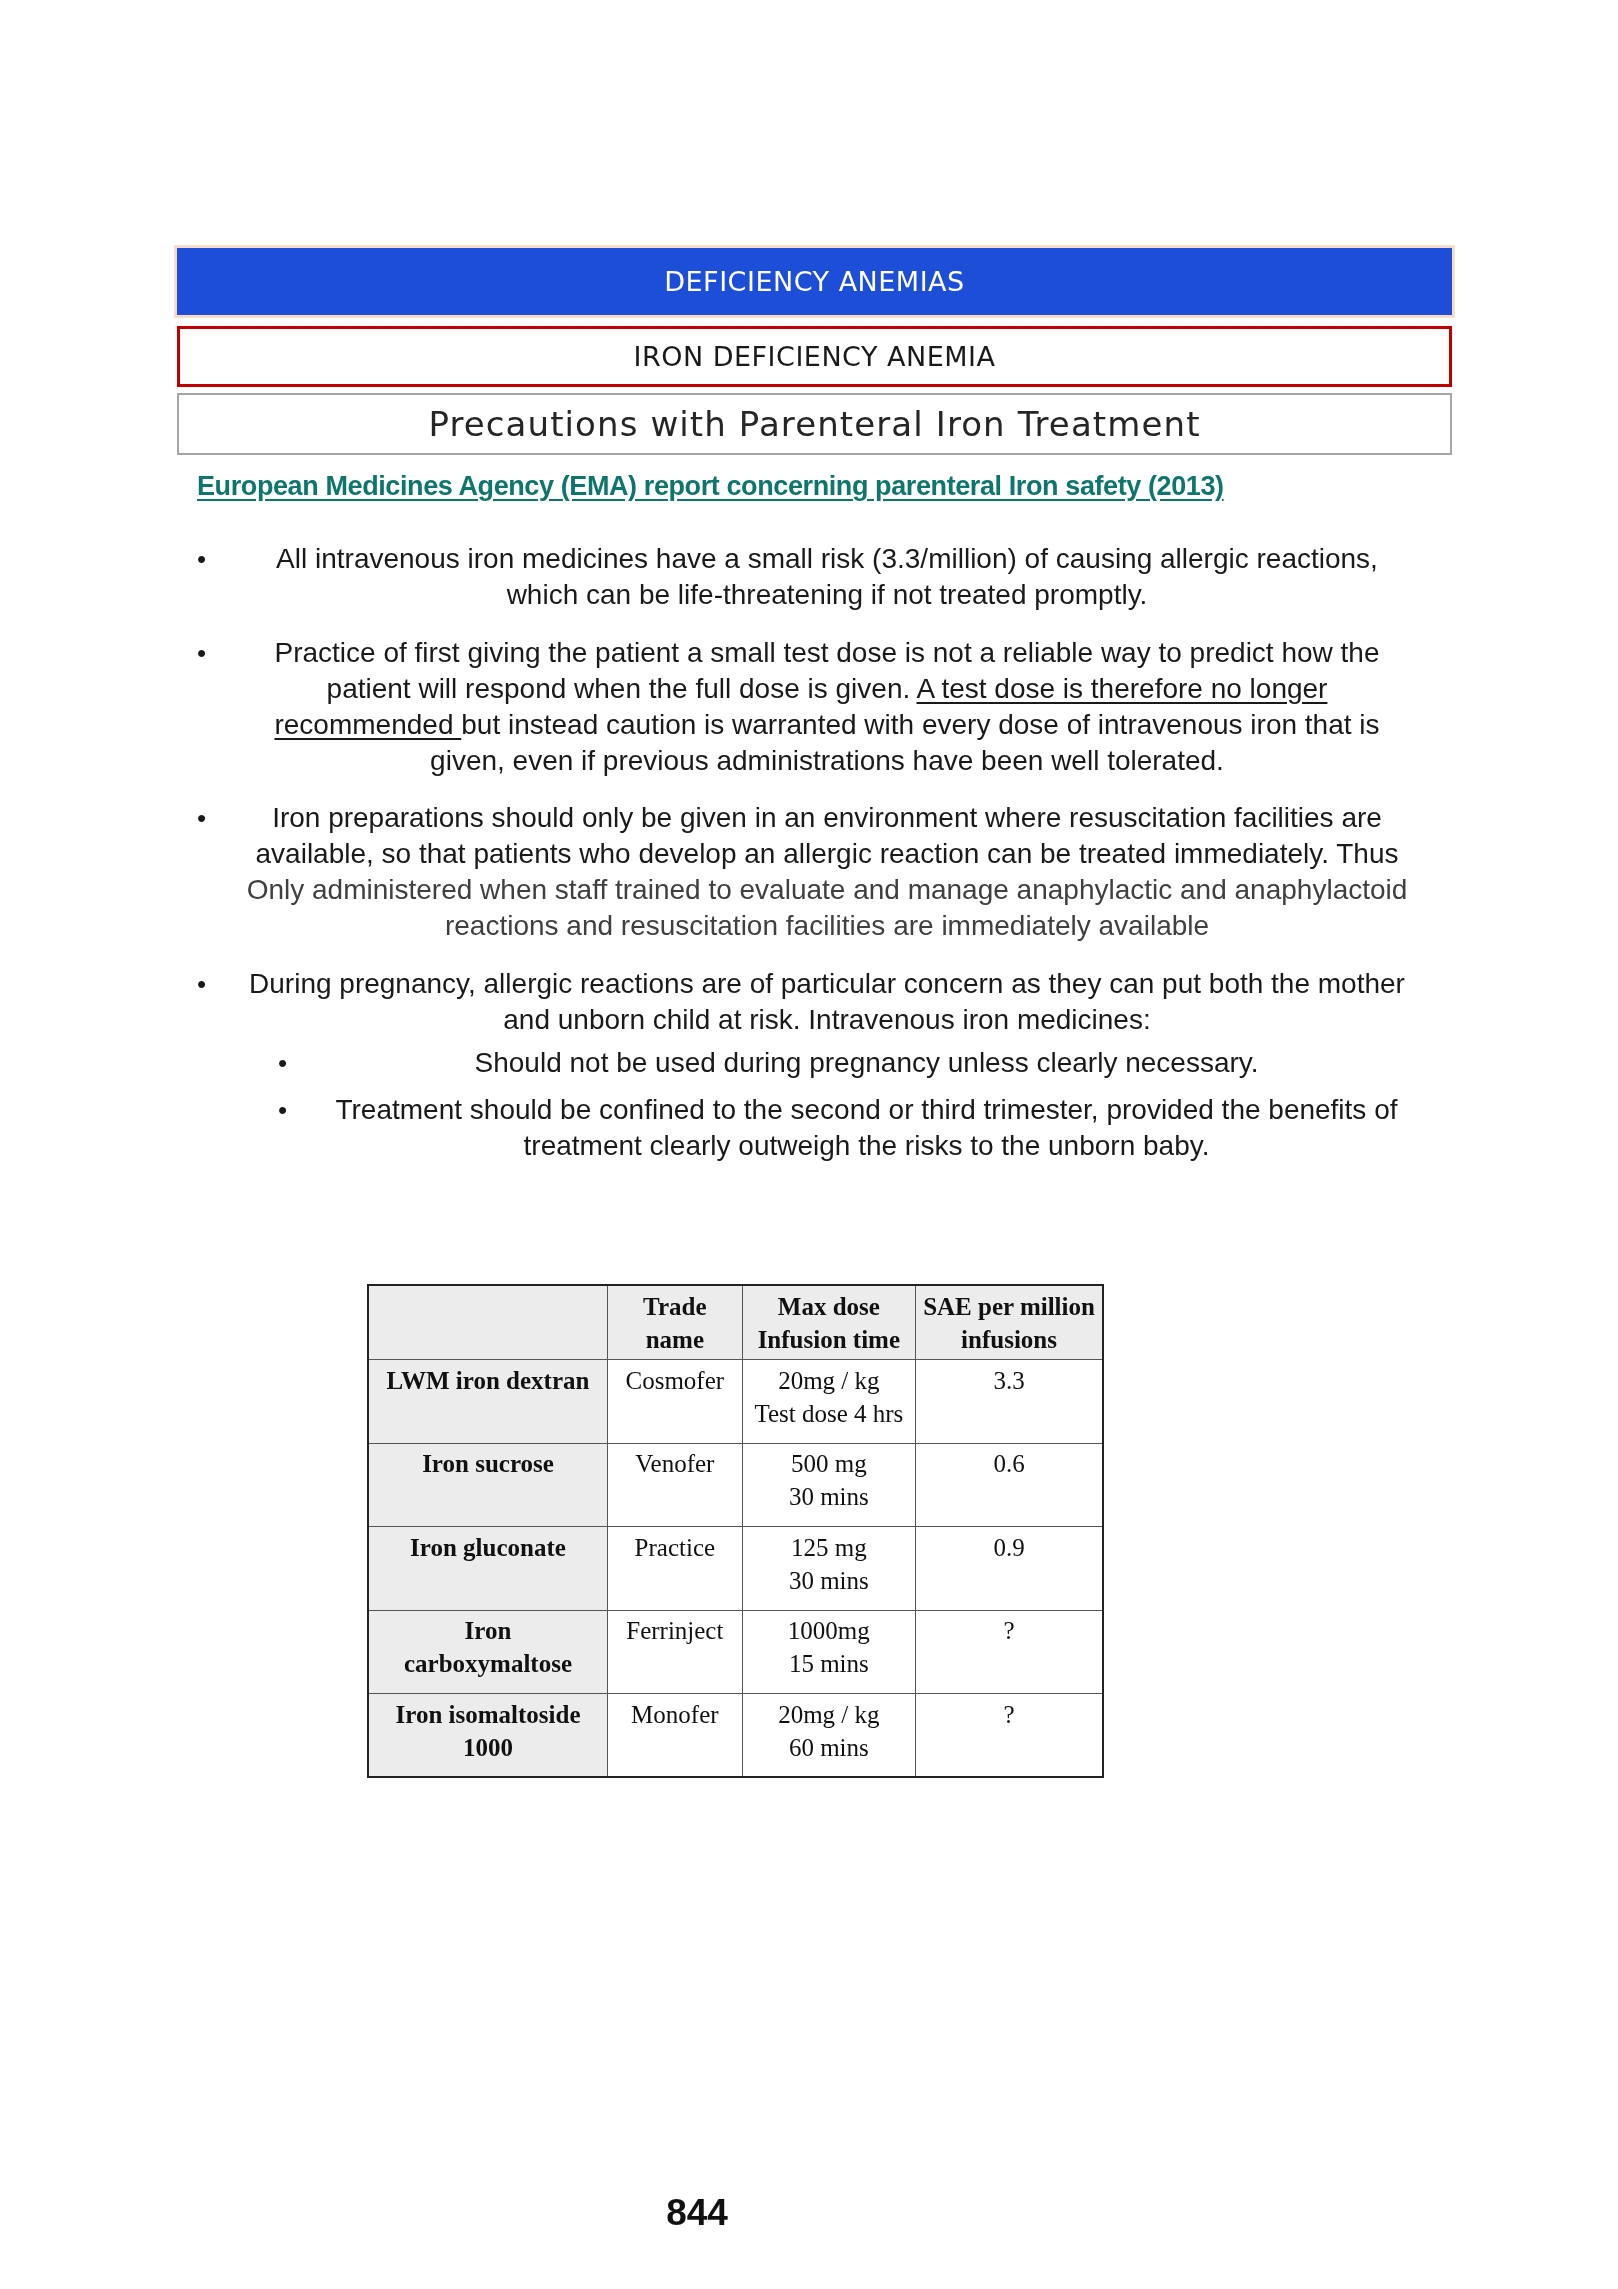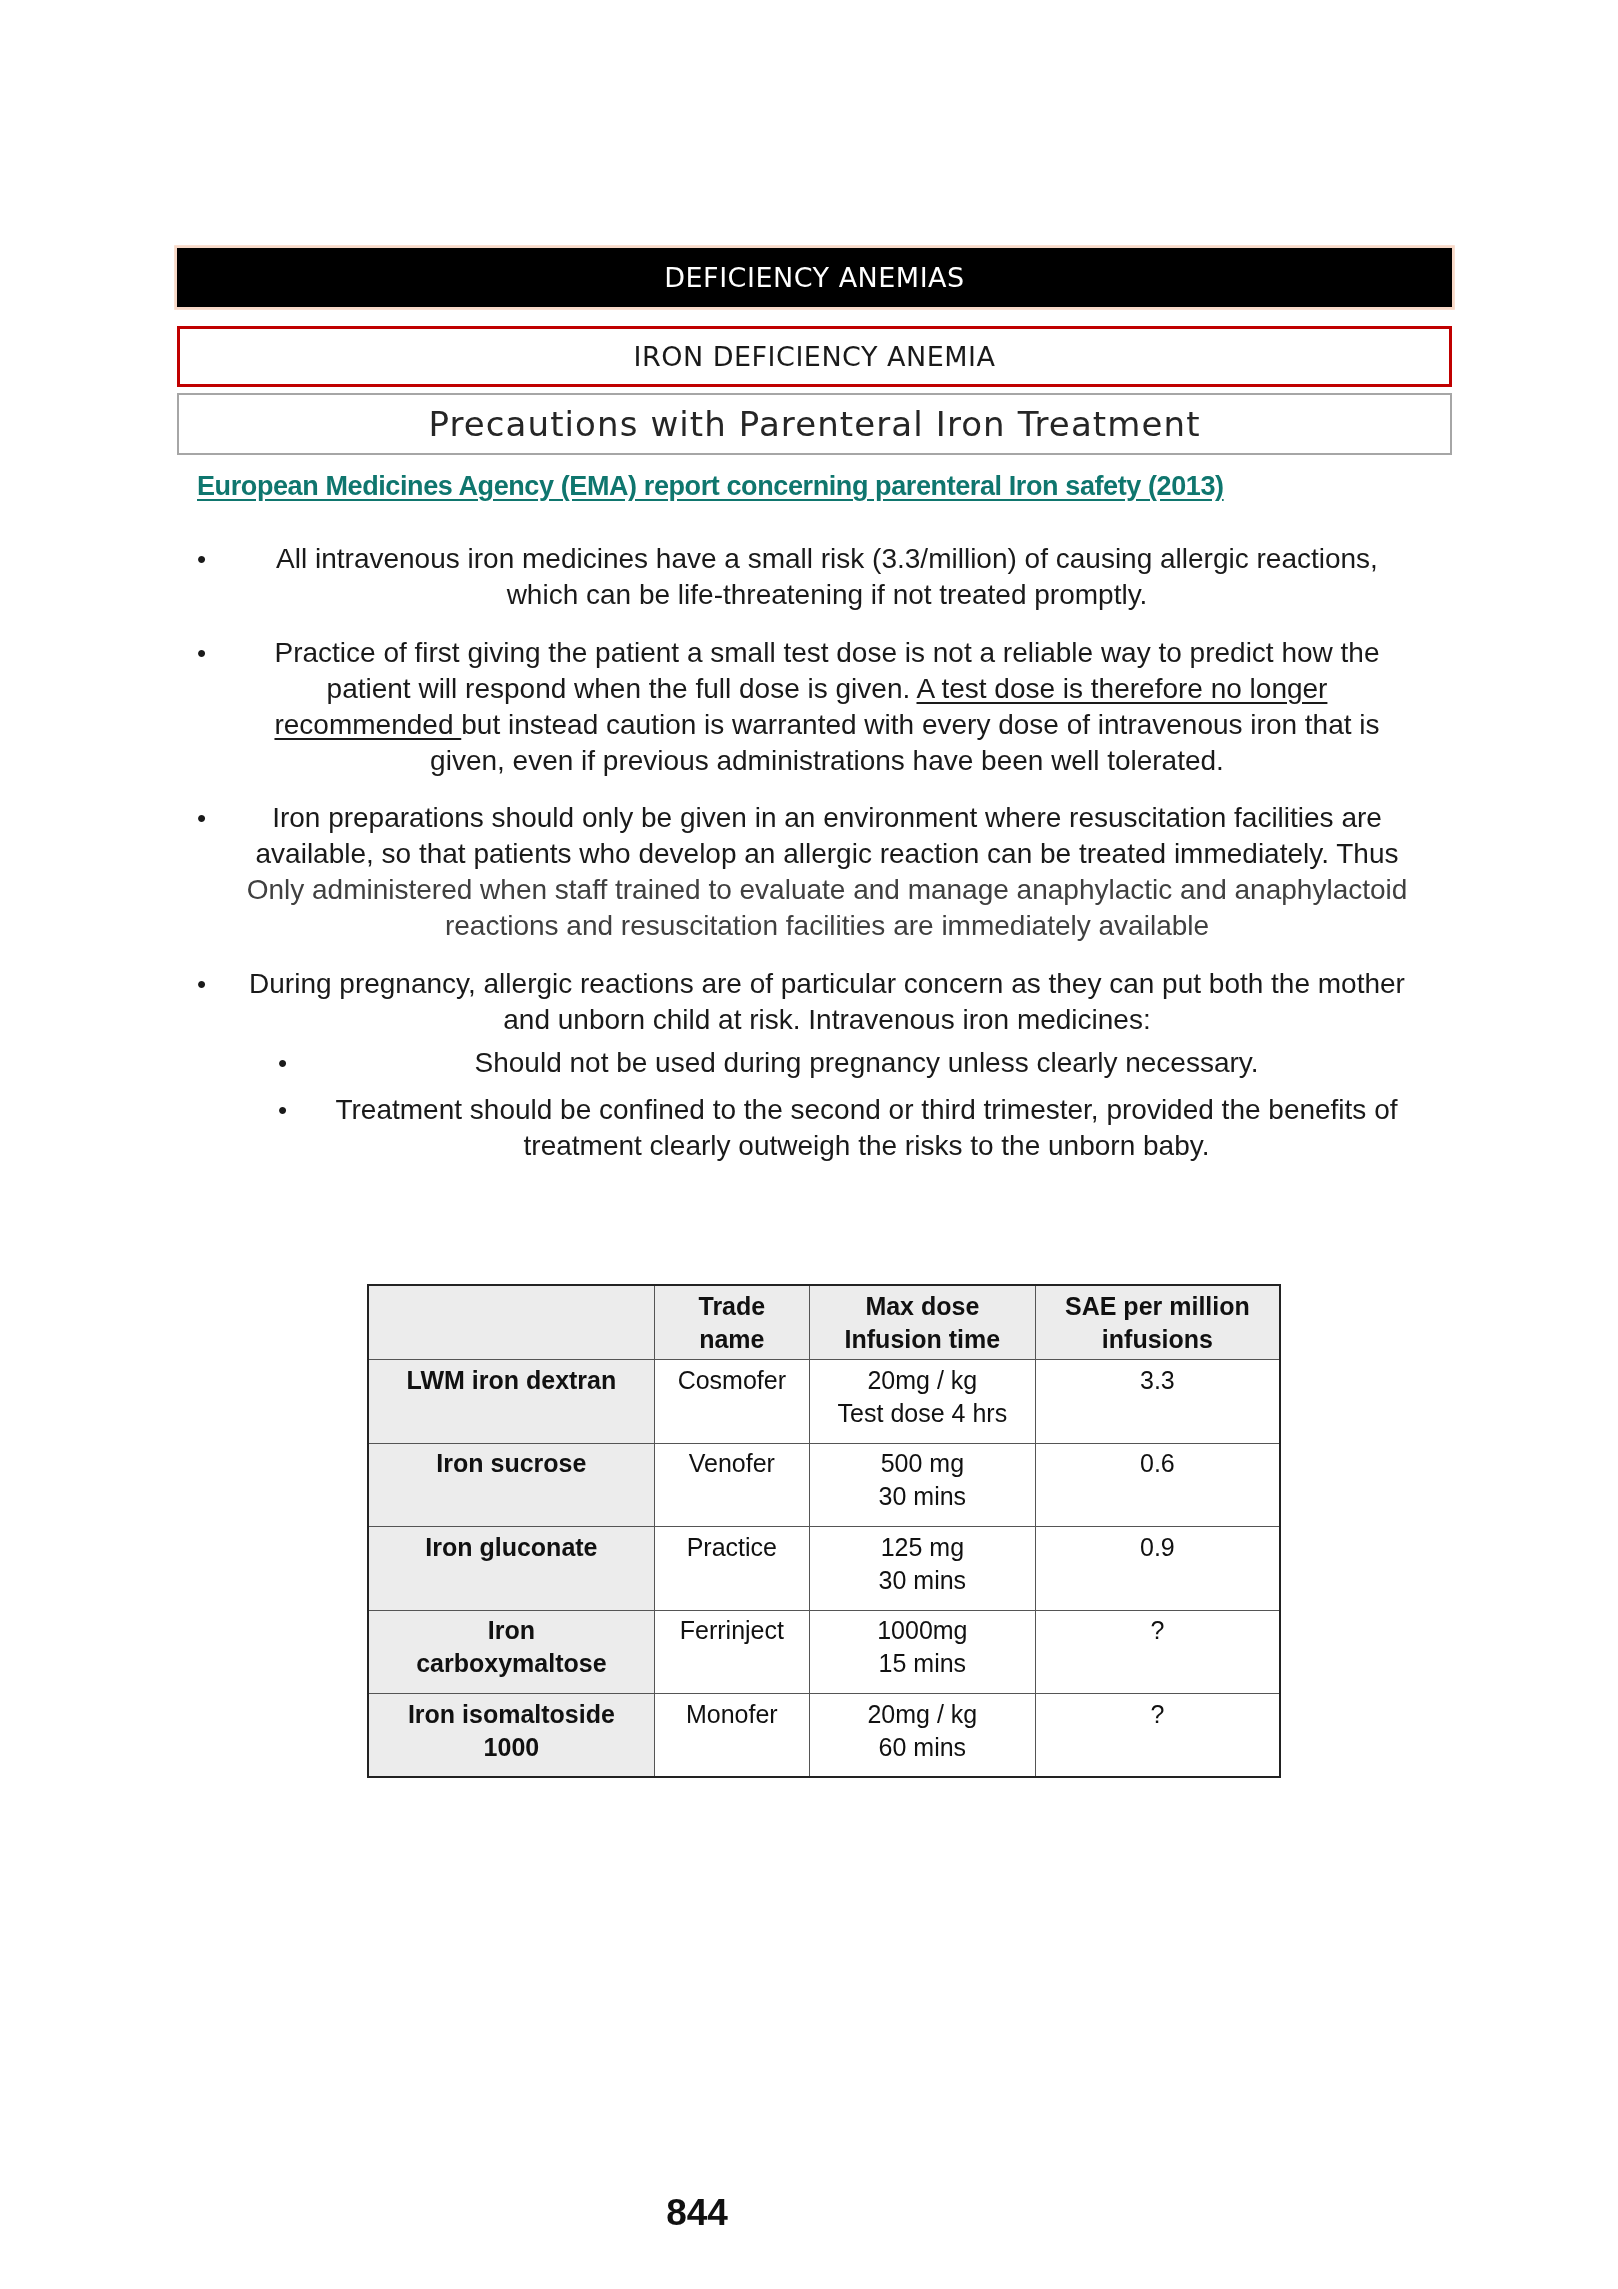--- a/index.html
+++ b/index.html
@@ -2,21 +2,21 @@
 <html style="font-size:15px"><head>
 <meta charset="utf-8">
 <style>
   html, body { margin: 0; padding: 0; background: #ffffff; }
   body { width: 1619px; height: 2290px; position: relative; overflow: hidden;
          font-family: "Liberation Sans", "DejaVu Sans", sans-serif; color: #1a1a1a; }
 
   .band { position: absolute; left: 177px; width: 1275px; box-sizing: border-box;
           display: flex; align-items: center; justify-content: center;
           font-family: "DejaVu Sans", sans-serif; font-size: 27px; letter-spacing: 0.5px; }
-  .band-1 { top: 248px; height: 59px; background: #000000; color: #ffffff;
+  .band-1 { top: 248px; height: 67px; background: #1d4ed8; color: #ffffff;
             box-shadow: 0 0 0 2.8px #f8d9c8; }
   .band-2 { top: 326px; height: 61px; background: #ffffff; color: #1a1a1a;
             border: 3.7px solid #c00000; }
   .band-3 { top: 393px; height: 62px; background: #ffffff; color: #262626;
             border: 2.8px solid #a6a6a6; font-size: 34px; letter-spacing: 1.1px; }
 
   .section-title { position: absolute; left: 197px; top: 471px; font-weight: bold;
                    font-size: 27px; text-decoration: underline; text-underline-offset: 3.7px;
                    font-family: "Liberation Sans", sans-serif; letter-spacing: -0.4px; color: #0f766e; }
 
@@ -24,23 +24,23 @@
              list-style: none; font-family: "Liberation Sans", sans-serif;
              font-size: 28px; line-height: 36px; color: #1a1a1a; text-align: center; }
   .bullets > li { position: relative; padding-left: 42px; margin-bottom: 21.5px; }
   .bullets > li::before { content: "\2022"; position: absolute; left: 0; top: 0; font-size: 26px; }
   .muted { color: #404040; }
   .u { text-decoration: underline; text-underline-offset: 3.7px; }
   .sub { list-style: none; margin: 7.5px 0 0 0; padding: 0; }
   .sub li { position: relative; padding-left: 40px; margin-left: 39px; margin-bottom: 11.2px; }
   .sub li::before { content: "\2022"; position: absolute; left: 0; top: 0; font-size: 26px; }
 
-  table.drugs { position: absolute; left: 367px; top: 1284px; width: 914px;
+  table.drugs { position: absolute; left: 367px; top: 1284px; width: 737px;
                 border-collapse: collapse; border: 2.8px solid #222;
-                font-family: Liberation Sans, sans-serif; font-size: 25px; color: #111; }
+                font-family: Liberation Serif, serif; font-size: 25px; color: #111; }
   table.drugs th, table.drugs td { border: 1.4px solid #555; text-align: center; vertical-align: top;
                                    padding: 3.7px 5.6px; line-height: 33px; }
   table.drugs thead th { background: #ececec; font-weight: bold; height: 66px; vertical-align: middle; }
   table.drugs tbody th { background: #ececec; font-weight: bold; }
   table.drugs tbody td, table.drugs tbody th { height: 75px; }
   col.c1 { width: 275px; } col.c2 { width: 149px; } col.c3 { width: 217px; } col.c4 { width: 235px; }
 
   .page-num { position: absolute; left: 0; width: 1394px; top: 2192px; text-align: center;
               font-weight: bold; font-size: 37px; font-family: "Liberation Sans", sans-serif; color: #111; }
 </style>

